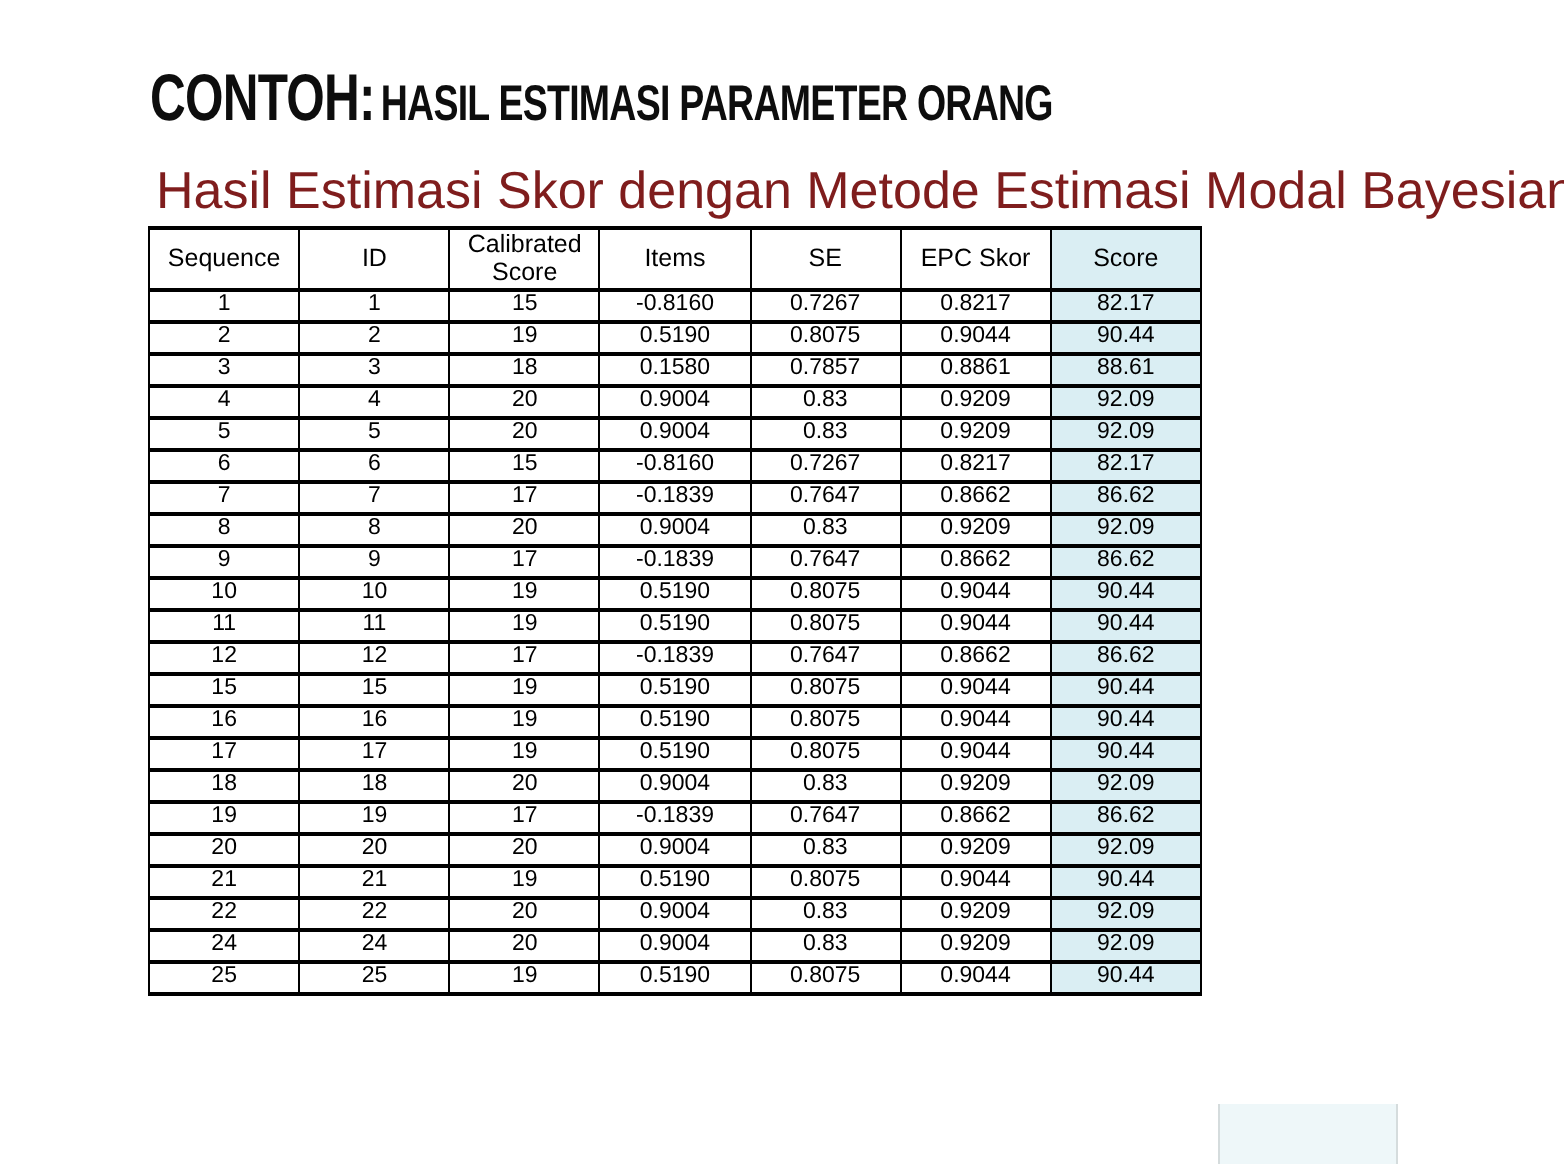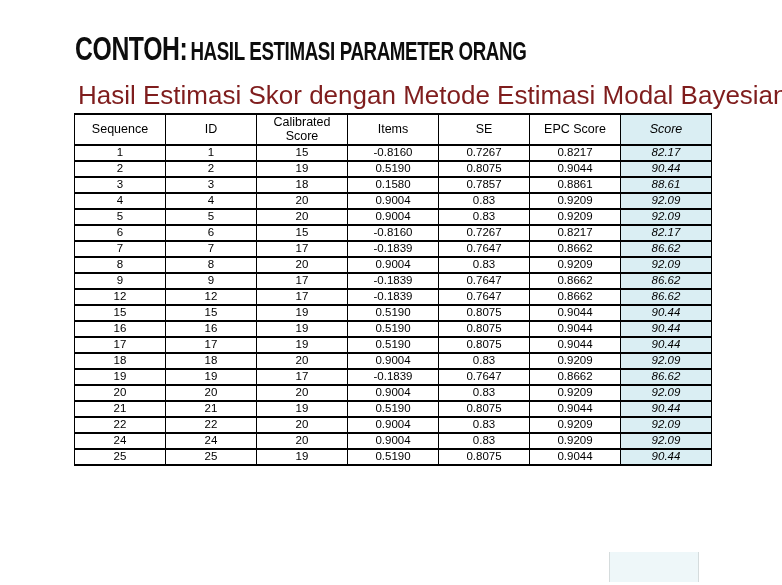--- a/index.html
+++ b/index.html
@@ -37,21 +37,21 @@
     left: 78px;
     top: 80px;
     font-size: 26px;
     color: #7f1d1d;
     white-space: nowrap;
   }
   table.results {
     position: absolute;
     left: 74px;
     top: 113px;
-    width: 638px;
+    width: 527px;
     border-collapse: collapse;
     table-layout: fixed;
   }
   table.results th, table.results td {
     border-left: 1px solid #000;
     border-right: 1px solid #000;
     border-top: 2px solid #000;
     border-bottom: 2px solid #000;
     text-align: center;
     vertical-align: middle;
@@ -64,21 +64,20 @@
     height: 29px;
     line-height: 1.05;
   }
   table.results td {
     font-size: 11.5px;
     height: 14px;
     line-height: 1;
   }
   table.results .hl {
     background: var(--hl, #daeef3);
-    font-style: italic;
   }
   .score-remnant {
     position: absolute;
     left: 609px;
     top: 552px;
     width: 88px;
     height: 30px;
     background: var(--hl, #daeef3);
     opacity: 0.45;
     border-left: 1px solid rgba(0,0,0,0.25);
@@ -96,21 +95,21 @@
 <div class="slide-subtitle">Hasil Estimasi Skor dengan Metode Estimasi Modal Bayesian</div>
 
 <table class="results">
   <thead>
     <tr>
         <th>Sequence</th>
         <th>ID</th>
         <th>Calibrated Score</th>
         <th>Items</th>
         <th>SE</th>
-        <th>EPC Score</th>
+        <th>EPC Skor</th>
         <th class="hl">Score</th>
       </tr>
   </thead>
   <tbody>
       <tr>
         <td>1</td>
         <td>1</td>
         <td>15</td>
         <td>-0.8160</td>
         <td>0.7267</td>
@@ -183,20 +182,38 @@
       <tr>
         <td>9</td>
         <td>9</td>
         <td>17</td>
         <td>-0.1839</td>
         <td>0.7647</td>
         <td>0.8662</td>
         <td class="hl">86.62</td>
       </tr>
       <tr>
+        <td>10</td>
+        <td>10</td>
+        <td>19</td>
+        <td>0.5190</td>
+        <td>0.8075</td>
+        <td>0.9044</td>
+        <td class="hl">90.44</td>
+      </tr>
+      <tr>
+        <td>11</td>
+        <td>11</td>
+        <td>19</td>
+        <td>0.5190</td>
+        <td>0.8075</td>
+        <td>0.9044</td>
+        <td class="hl">90.44</td>
+      </tr>
+      <tr>
         <td>12</td>
         <td>12</td>
         <td>17</td>
         <td>-0.1839</td>
         <td>0.7647</td>
         <td>0.8662</td>
         <td class="hl">86.62</td>
       </tr>
       <tr>
         <td>15</td>

